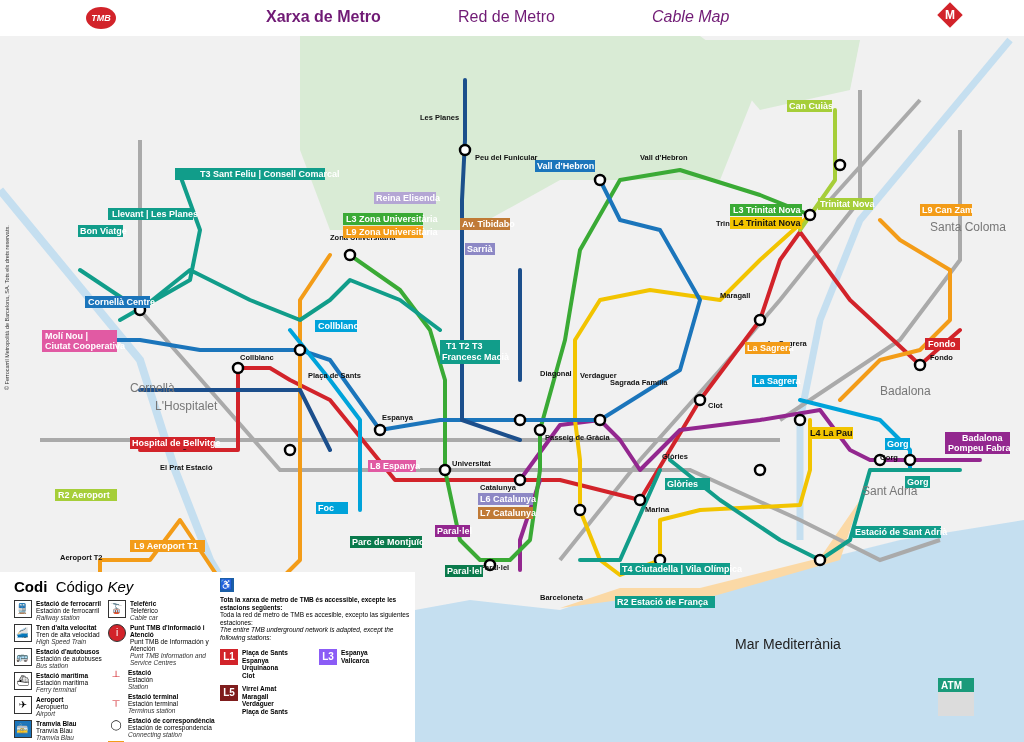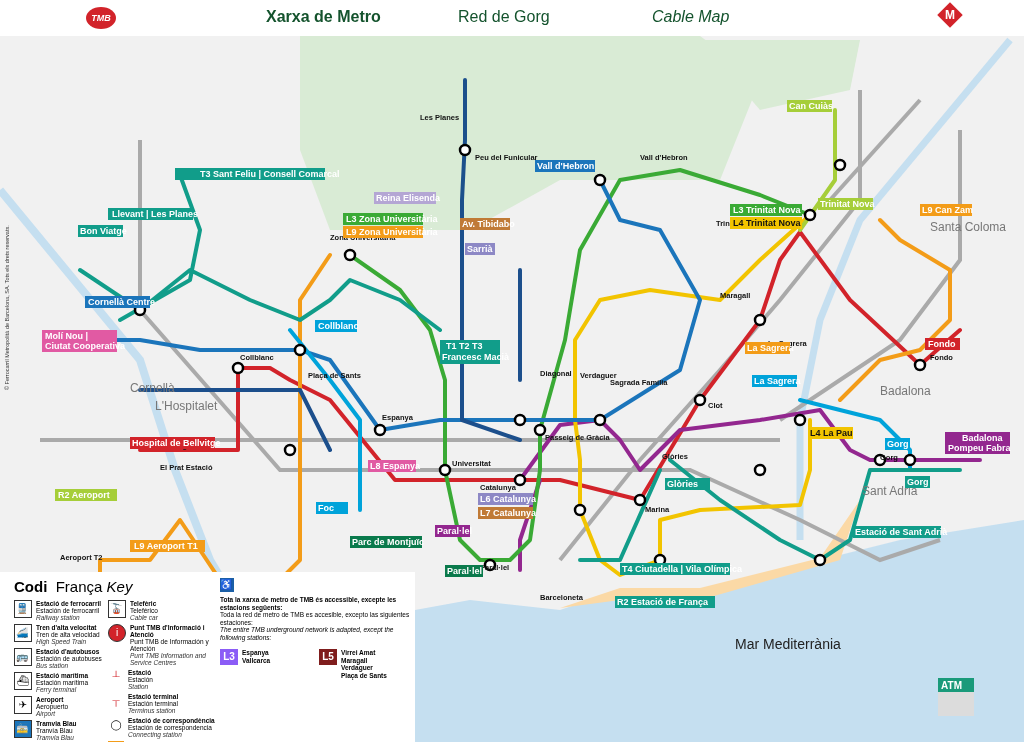--- a/index.html
+++ b/index.html
@@ -1,19 +1,19 @@
 <!DOCTYPE html>
 <html><head>
 <meta charset="utf-8">
 <style>
   html,body{margin:0;padding:0;}
   body{width:1024px;height:742px;overflow:hidden;background:#fff;font-family:"Liberation Sans",sans-serif;position:relative;}
   #header{position:absolute;left:16px;top:0;width:1024px;height:36px;background:#fff;z-index:5;}
   .hlogo{position:absolute;left:70px;top:7px;width:30px;height:22px;border-radius:50%;background:#d2232a;color:#fff;font-weight:bold;font-style:italic;font-size:9px;text-align:center;line-height:22px;}
-  .htitle{position:absolute;top:8px;font-size:16px;color:#14532d;}
+  .htitle{position:absolute;top:8px;font-size:16px;color:#701a75;}
   .ht1{left:250px;font-weight:bold;}
   .ht2{left:442px;}
   .ht3{left:636px;font-style:italic;}
   .hm{position:absolute;left:925px;top:6px;width:18px;height:18px;background:#d2232a;transform:rotate(45deg);}
   .hm span{display:block;transform:rotate(-45deg);color:#fff;font-weight:bold;font-size:12px;text-align:center;line-height:18px;}
   #map{position:absolute;left:0;top:36px;}
   svg text{font-family:"Liberation Sans",sans-serif;}
   .st{font-size:7.5px;font-weight:bold;fill:#111;}
   .city{font-size:12px;fill:#777;}
   .lbl{font-size:9px;font-weight:bold;fill:#fff;}
@@ -36,21 +36,21 @@
   .atm .a{height:14px;background:#1a9a7a;color:#fff;font-weight:bold;font-size:10px;text-align:right;padding-right:12px;line-height:16px;}
   .atm .b{height:24px;background:#dcdcdc;}
   .sea-lbl{position:absolute;left:735px;top:636px;font-size:14px;color:#222;z-index:4;}
 </style>
 </head>
 <body>
 
 <div id="header">
   <div class="hlogo">TMB</div>
   <div class="htitle ht1">Xarxa de Metro</div>
-  <div class="htitle ht2">Red de Gorg</div>
+  <div class="htitle ht2">Red de Metro</div>
   <div class="htitle ht3">Cable Map</div>
   <div class="hm">
       <span>M</span>
     </div>
 </div>
 
 <svg id="map" width="1024" height="706" viewBox="0 36 1024 706">
 
   <rect x="0" y="36" width="1024" height="706" fill="#f1f1f1"></rect>
 
@@ -239,21 +239,21 @@
 </svg>
 
 <div class="sea-lbl">Mar Mediterrània</div>
 <div class="atm">
   <div class="a">ATM</div>
   <div class="b"></div>
 </div>
 
 <div id="legend">
   <div class="lg-title">
-    <b>Codi</b>&nbsp;&nbsp;<span>França</span>&nbsp;<i>Key</i>
+    <b>Codi</b>&nbsp;&nbsp;<span>Código</span>&nbsp;<i>Key</i>
   </div>
   <div class="lg-col" style="left:14px;width:95px;">
     <div class="lg-item">
         <div class="lg-ic">🚆</div>
         <div class="t"><b>Estació de ferrocarril</b><span>Estación de ferrocarril</span><i>Railway station</i></div>
       </div>
     <div class="lg-item">
         <div class="lg-ic">🚄</div>
         <div class="t"><b>Tren d'alta velocitat</b><span>Tren de alta velocidad</span><i>High Speed Train</i></div>
       </div>
@@ -302,20 +302,27 @@
           <b>Correspondència L9 Nord/L10</b>
         </div>
       </div>
   </div>
   <div class="acc">
     <div class="acc-ic">♿</div>
     <div style="margin-top:4px;"><b>Tota la xarxa de metro de TMB és accessible, excepte les estacions següents:</b></div>
     <div>Toda la red de metro de TMB es accesible, excepto las siguientes estaciones:</div>
     <div><i>The entire TMB underground network is adapted, except the following stations:</i></div>
     <div class="acc-grid">
+      <div class="acc-cell">
+          <div class="lbadge" style="background:#d2232a;">L1</div>
+          <div class="s" style="white-space:pre-line;">Plaça de Sants
+Espanya
+Urquinaona
+Clot</div>
+        </div>
       <div class="acc-cell">
           <div class="lbadge" style="background:#8b5cf6;">L3</div>
           <div class="s" style="white-space:pre-line;">Espanya
 Vallcarca</div>
         </div>
       <div class="acc-cell">
           <div class="lbadge" style="background:#7f1d1d;">L5</div>
           <div class="s" style="white-space:pre-line;">Virrei Amat
 Maragall
 Verdaguer

